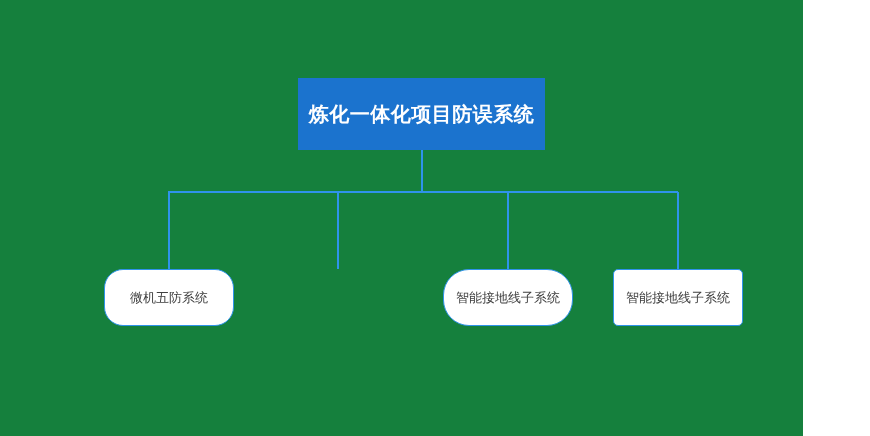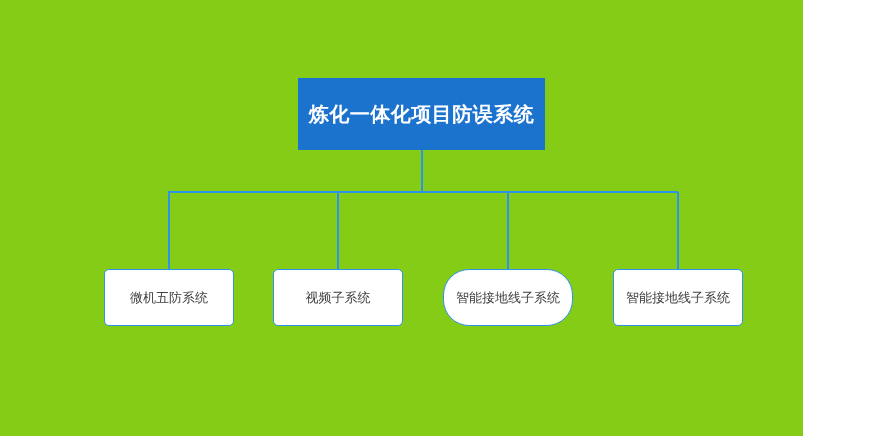--- a/index.html
+++ b/index.html
@@ -7,21 +7,21 @@
     padding: 0;
     background: #ffffff;
   }
   body {
     font-family: "DejaVu Sans", "Liberation Sans", sans-serif;
   }
   #canvas {
     position: relative;
     width: 803px;
     height: 436px;
-    background: #84cc16;
+    background: #15803d;
     overflow: hidden;
   }
   #org-svg {
     position: absolute;
     left: 0;
     top: 0;
     width: 870px;
     height: 436px;
   }
   .node {
@@ -48,21 +48,21 @@
     width: 130px;
     height: 57px;
     top: 269px;
     background: #ffffff;
     border: 1.8px solid #2f93ea;
     border-radius: 5px;
     color: #404040;
     font-size: 13px;
     font-weight: normal;
   }
-  .child-0 { left: 104px; }
+  .child-0 { left: 104px; border-radius: 19px; }
   .child-1 { left: 273px; }
   .child-2 { left: 443px; border-radius: 26px; }
   .child-3 { left: 613px; }
 </style>
 </head>
 <body>
 
 <div id="canvas">
 
   <svg id="org-svg" viewBox="0 0 870 436" xmlns="http://www.w3.org/2000/svg">
@@ -77,23 +77,20 @@
   </svg>
 
   <div class="node node-root">
     <span>炼化一体化项目防误系统</span>
   </div>
 
   <div class="node node-child child-0">
     <span>微机五防系统</span>
   </div>
 
-  <div class="node node-child child-1">
-    <span>视频子系统</span>
-  </div>
 
   <div class="node node-child child-2">
     <span>智能接地线子系统</span>
   </div>
 
   <div class="node node-child child-3">
     <span>智能接地线子系统</span>
   </div>
 
 </div>

